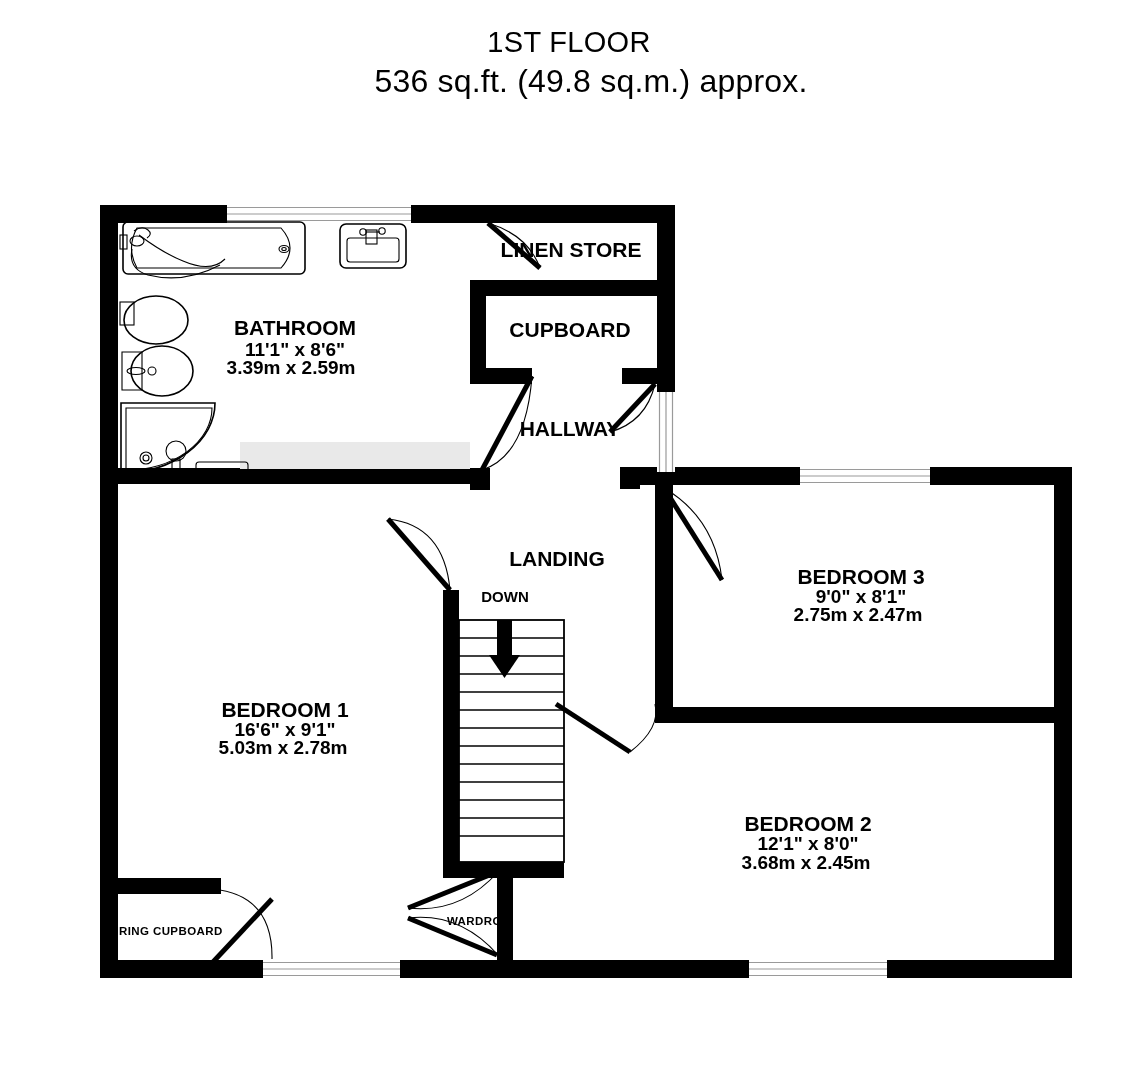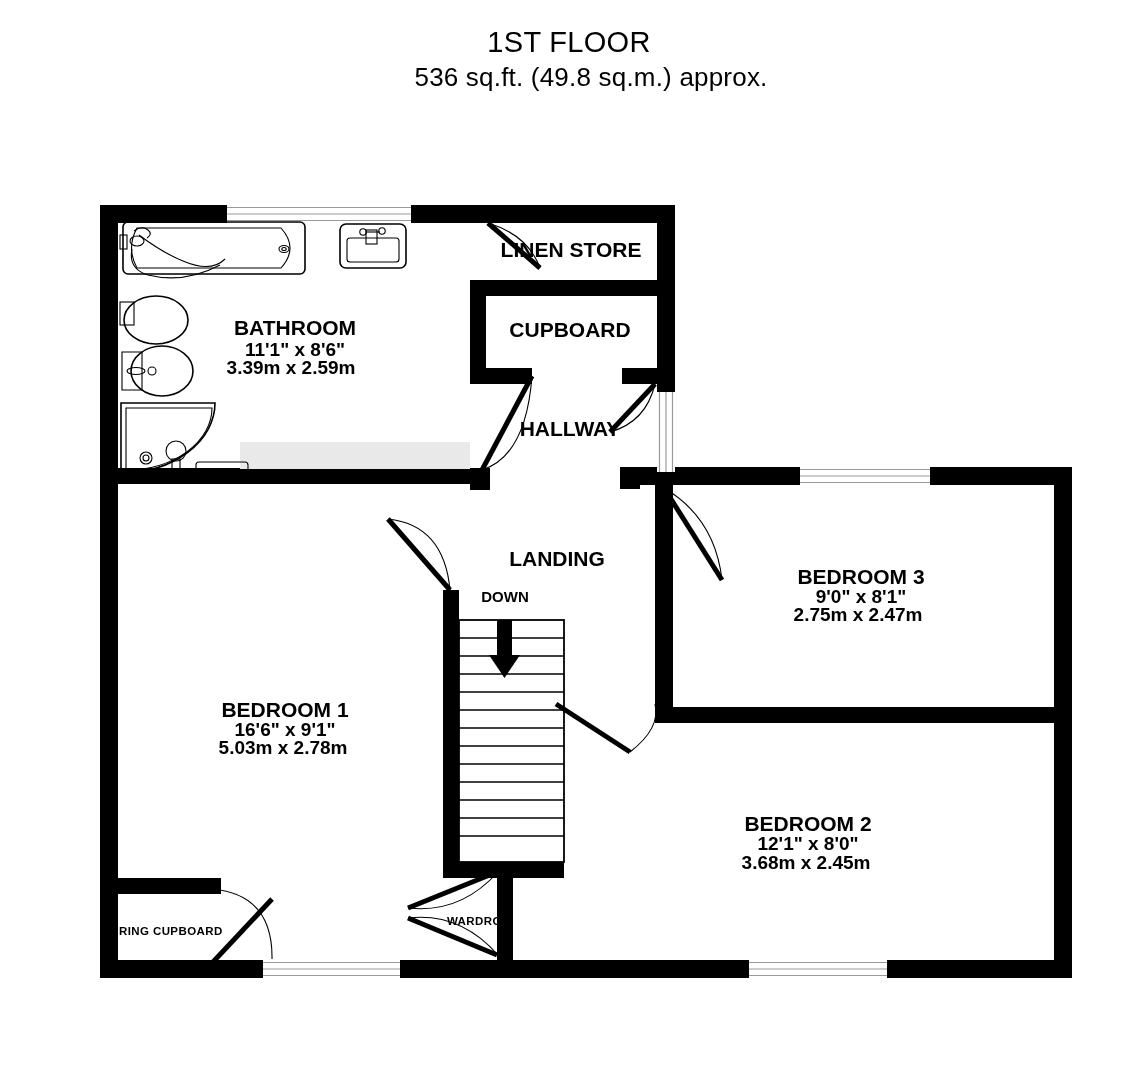--- a/index.html
+++ b/index.html
@@ -25,21 +25,21 @@
     left: 0;
     width: 1138px;
     text-align: center;
     line-height: 1.28;
   }
   .title-line-1 {
     font-size: 29px;
     letter-spacing: 0.3px;
   }
   .title-line-2 {
-    font-size: 26px;
+    font-size: 32px;
     letter-spacing: 0.2px;
     margin-left: 44px;
   }
   svg.floorplan {
     position: absolute;
     top: 0;
     left: 0;
   }
   .room-name {
     font-family: "Liberation Sans", sans-serif;

